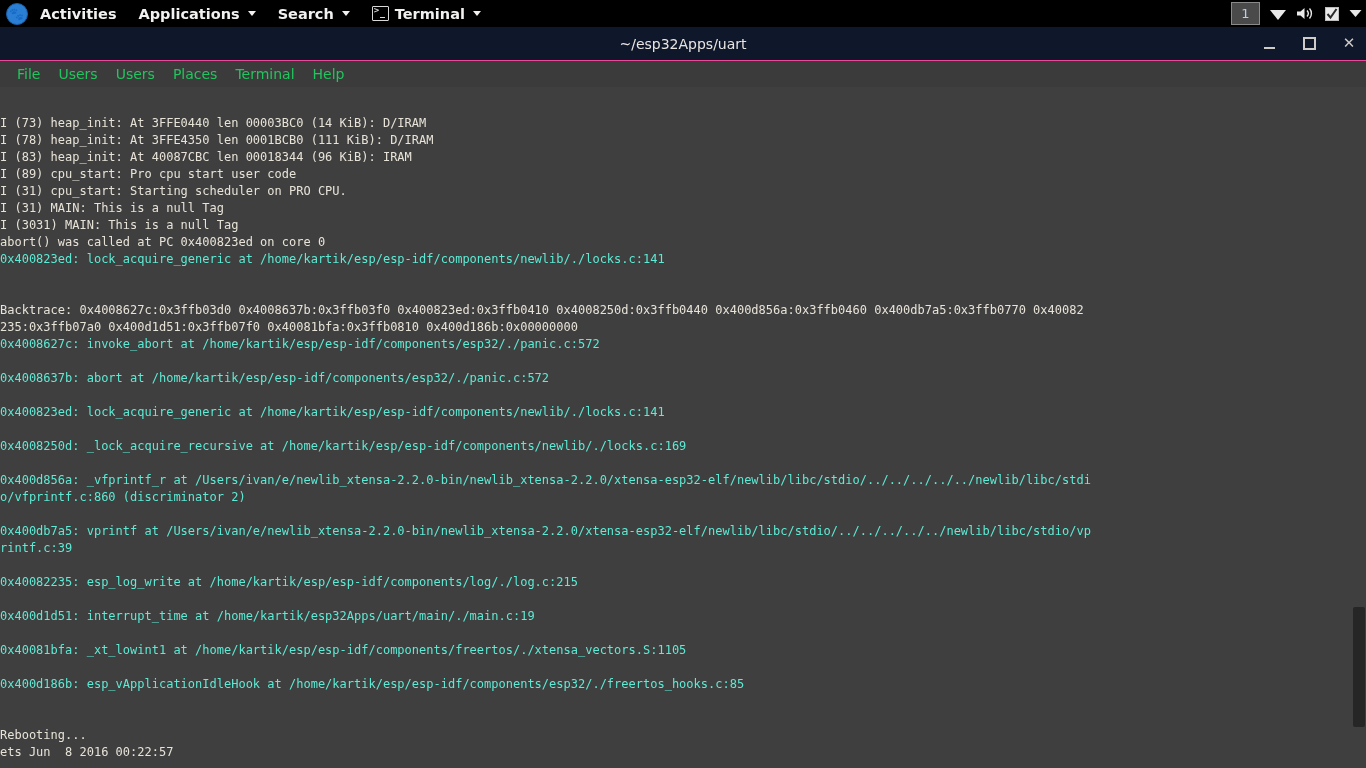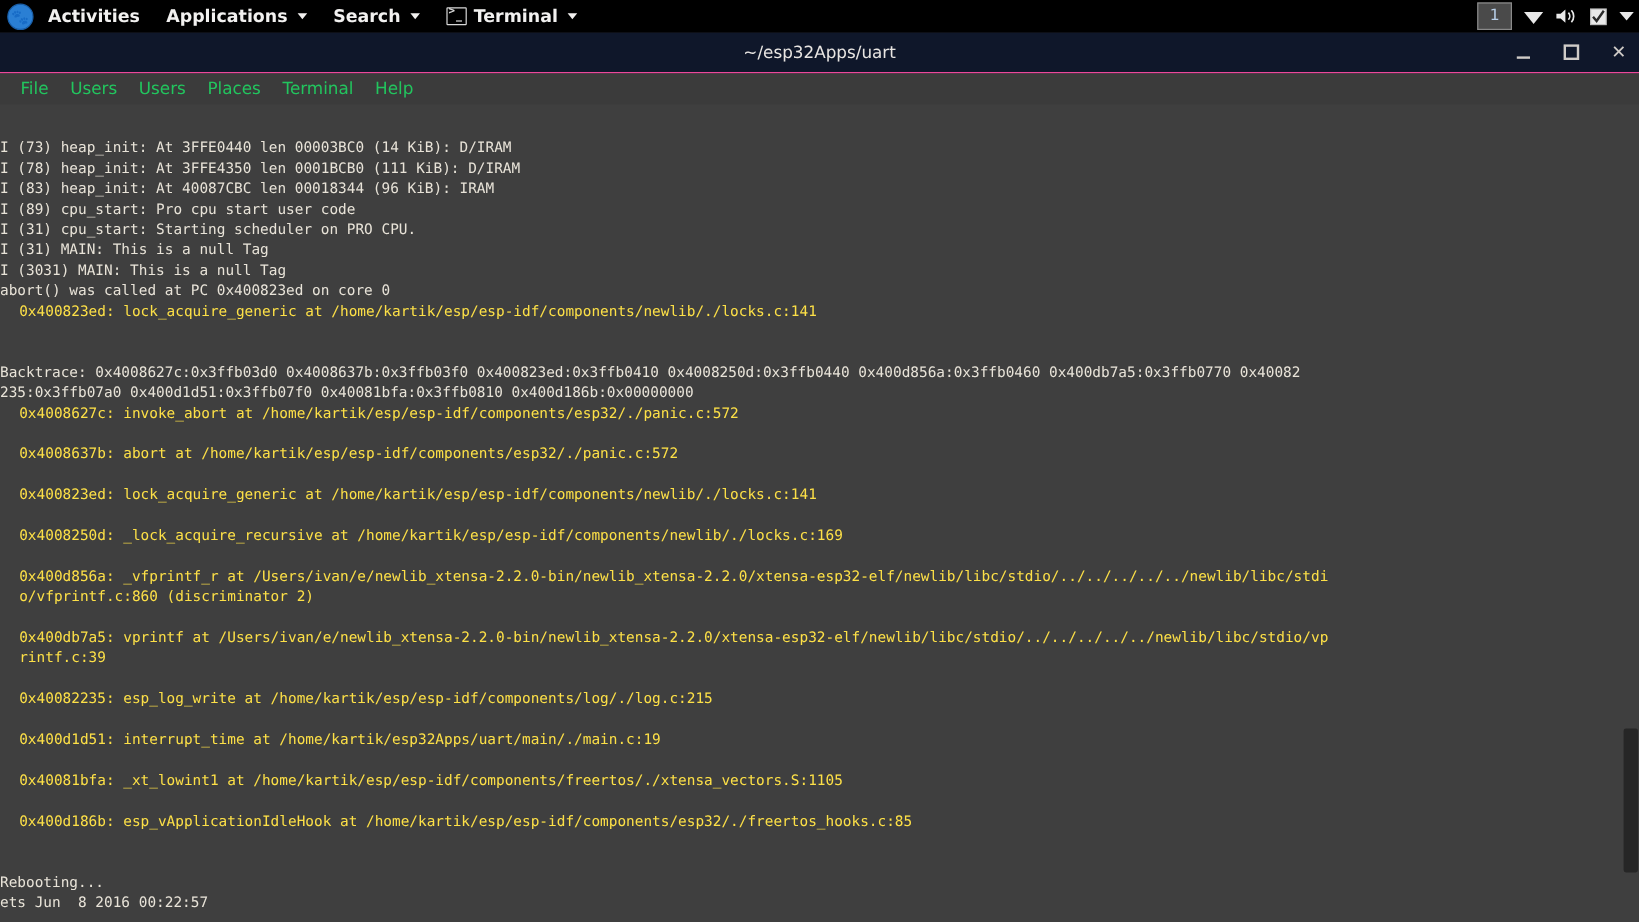--- a/index.html
+++ b/index.html
@@ -210,21 +210,21 @@
     white-space: pre;
     color: #e6e0d4;
     margin-top: 12px;
   }
   .tline {
     height: 17px;
     padding-left: 0px;
     white-space: pre;
   }
   .c-normal { color: #e8e3d8; }
-  .c-addr   { color: #fde047; padding-left: 16px; }
+  .c-addr   { color: #5eead4; }
   .c-blank  { color: transparent; }
 
   
   #scrollbar-track {
     position: absolute;
     right: 0; top: 0;
     width: 14px;
     height: 682px;
     background: #3f3f3f;
   }

